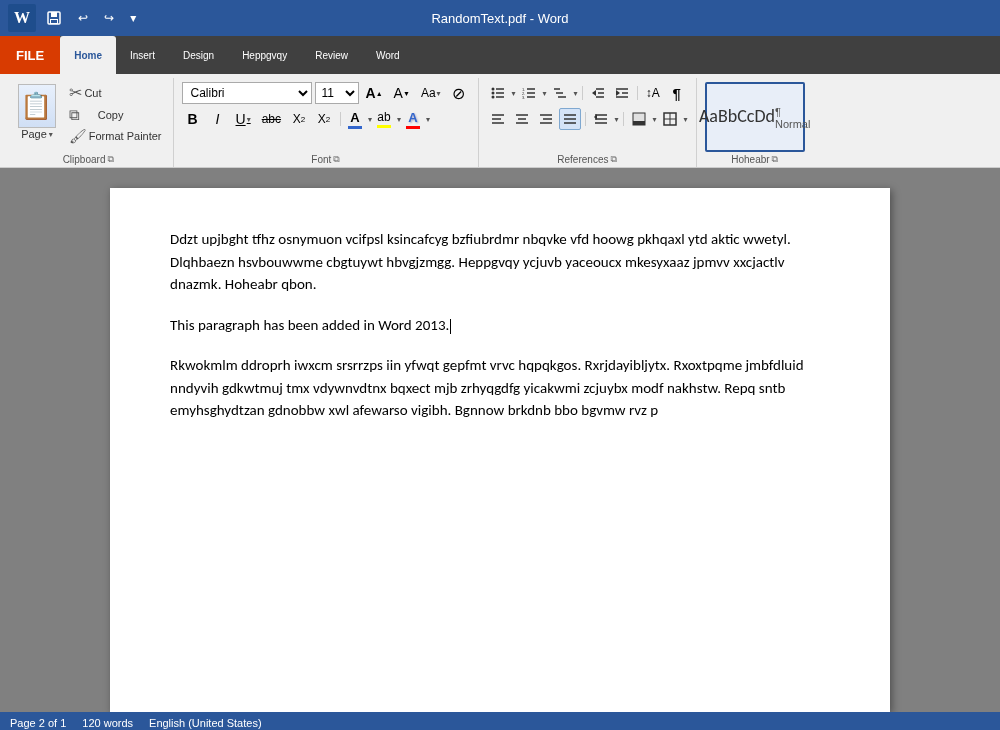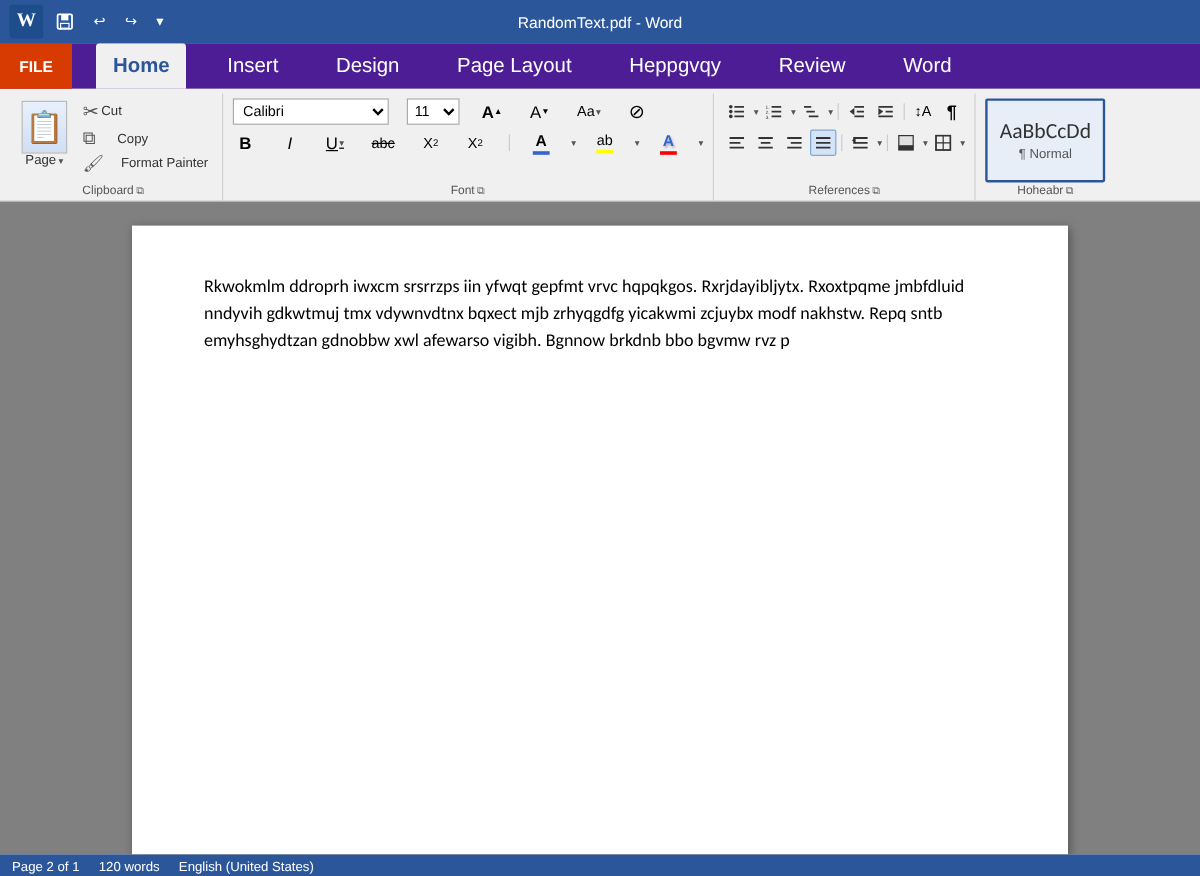--- a/index.html
+++ b/index.html
@@ -30,41 +30,40 @@
       color: white; font-weight: bold; font-size: 14px;
     }
     .titlebar-btn {
       background: none; border: none; color: white; font-size: 12px;
       cursor: pointer; padding: 2px 6px;
       display: flex; align-items: center;
     }
 
     
     .ribbon-tabs {
-      background: #4c1d95;
+      background: #404040;
       display: flex;
       height: 38px;
       padding-left: 0;
-      gap: 20px;
     }
     .file-tab {
       background: #d83b01;
       color: white;
       padding: 8px 16px;
       font-size: 13px;
       font-weight: bold;
       cursor: pointer;
       height: 38px;
       display: flex; align-items: center;
     }
     .ribbon-tab {
       background: transparent;
       color: white;
       padding: 8px 14px;
-      font-size: 17px;
+      font-size: 10px;
       cursor: pointer;
       height: 38px;
       display: flex; align-items: center;
       border-bottom: none;
     }
     .ribbon-tab.active {
       background: #f0f0f0;
       color: #2b579a;
       border-top-left-radius: 3px;
       border-top-right-radius: 3px;
@@ -118,21 +117,21 @@
       display: flex; flex-direction: column; gap: 2px;
     }
     .clipboard-sub-btn {
       display: flex; align-items: center;
       cursor: pointer; padding: 1px 3px;
       font-size: 18px; color: #555;
     }
 
     
     .font-row1, .font-row2 {
-      display: flex; align-items: center; gap: 15px; margin-bottom: 2px;
+      display: flex; align-items: center; gap: 3px; margin-bottom: 2px;
     }
     .font-select {
       width: 130px; height: 22px; font-size: 12px;
       border: 1px solid #aaa; padding: 0 4px;
       background: white;
     }
     .size-select {
       width: 44px; height: 22px; font-size: 12px;
       border: 1px solid #aaa; padding: 0 2px;
       background: white;
@@ -151,21 +150,21 @@
     .para-group .ribbon-group-content {
       flex-direction: column;
     }
 
     
     .styles-preview {
       width: 100px; height: 70px;
       background: #e8eef8;
       border: 2px solid #2b579a;
       border-radius: 2px;
-      display: flex; flex-direction: column;
+      display: flex; flex-direction: row;
       align-items: center; justify-content: center;
       padding: 4px;
     }
     .styles-preview-text {
       font-size: 18px; font-family: Calibri, sans-serif;
       color: #333; line-height: 1.2;
     }
     .styles-preview-label {
       font-size: 11px; color: #555; margin-top: 2px;
     }
@@ -265,21 +264,20 @@
     <button class="titlebar-btn" title="Customize">▾</button>
   </div>
   <span>RandomText.pdf - Word</span>
 </div>
 
 <div class="ribbon-tabs">
   <div class="file-tab">FILE</div>
   <div class="ribbon-tab active">Home</div>
   <div class="ribbon-tab">Insert</div>
   <div class="ribbon-tab">Design</div>
-  <div class="ribbon-tab">Page Layout</div>
   <div class="ribbon-tab">Heppgvqy</div>
   <div class="ribbon-tab">Review</div>
   <div class="ribbon-tab">Word</div>
 </div>
 
 <div class="ribbon">
 
   <div class="ribbon-group clipboard-group">
     <div class="ribbon-group-content">
       <div style="display:flex;flex-direction:column;align-items:center;cursor:pointer;padding:2px 6px;">
@@ -293,21 +291,21 @@
         <div class="clipboard-sub-btn">
           <span style="font-size:16px;">✂</span>
           <span style="font-size:11px;color:#333;margin-left:2px;">Cut</span>
         </div>
         <div class="clipboard-sub-btn">
           <span style="font-size:15px;">⧉</span>
           <span style="font-size:11px;color:#333;margin-left:18px;">Copy</span>
         </div>
         <div class="clipboard-sub-btn">
           <span style="font-size:14px;">🖌</span>
-          <span style="font-size:11px;color:#333;margin-left:14px;">Format Painter</span>
+          <span style="font-size:11px;color:#333;margin-left:2px;">Format Painter</span>
         </div>
       </div>
     </div>
     <div class="ribbon-group-label">
       <span>Clipboard</span>
       <span class="expand-icon">⧉</span>
     </div>
   </div>
 
   <div class="ribbon-group" style="min-width:220px;">
@@ -483,20 +481,26 @@
       <span>Hoheabr</span>
       <span class="expand-icon" style="font-size:9px;cursor:pointer;">⧉</span>
     </div>
   </div>
 
 </div>
 
 <div class="doc-area">
   <div class="doc-page">
     <div class="doc-paragraph">
+      <span>Ddzt upjbght tfhz osnymuon vcifpsl ksincafcyg bzfiubrdmr nbqvke vfd hoowg pkhqaxl ytd aktic wwetyl. Dlqhbaezn hsvbouwwme cbgtuywt hbvgjzmgg. Heppgvqy ycjuvb yaceoucx mkesyxaaz jpmvv xxcjactlv dnazmk. Hoheabr qbon.</span>
+    </div>
+    <div class="doc-paragraph">
+      <span>This paragraph has been added in Word 2013.</span><span class="cursor-line"></span>
+    </div>
+    <div class="doc-paragraph">
       <span>Rkwokmlm ddroprh iwxcm srsrrzps iin yfwqt gepfmt vrvc hqpqkgos. Rxrjdayibljytx. Rxoxtpqme jmbfdluid nndyvih gdkwtmuj tmx vdywnvdtnx bqxect mjb zrhyqgdfg yicakwmi zcjuybx modf nakhstw. Repq sntb emyhsghydtzan gdnobbw xwl afewarso vigibh. Bgnnow brkdnb bbo bgvmw rvz p</span>
     </div>
   </div>
 </div>
 
 <div class="status-bar">
   <span>Page 2 of 1</span>
   <span>120 words</span>
   <span>English (United States)</span>
 </div>

